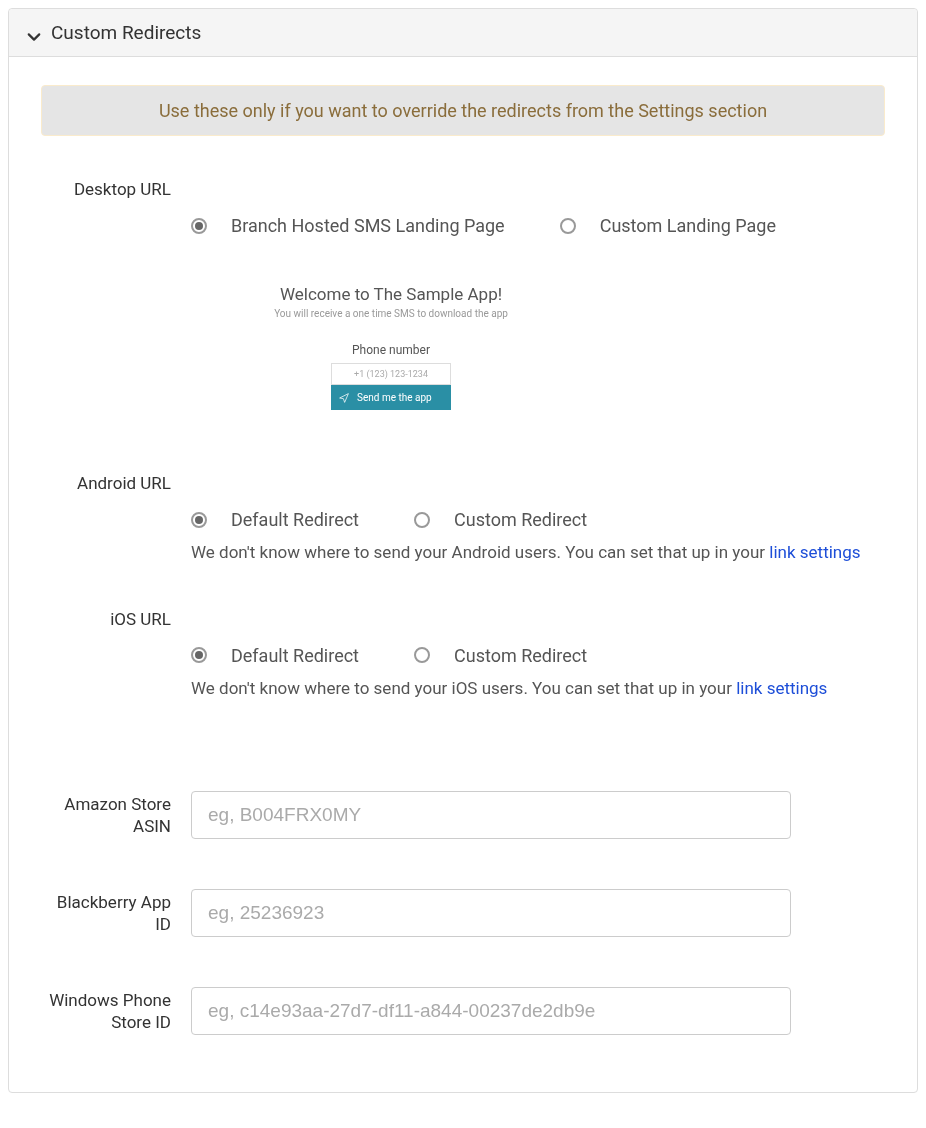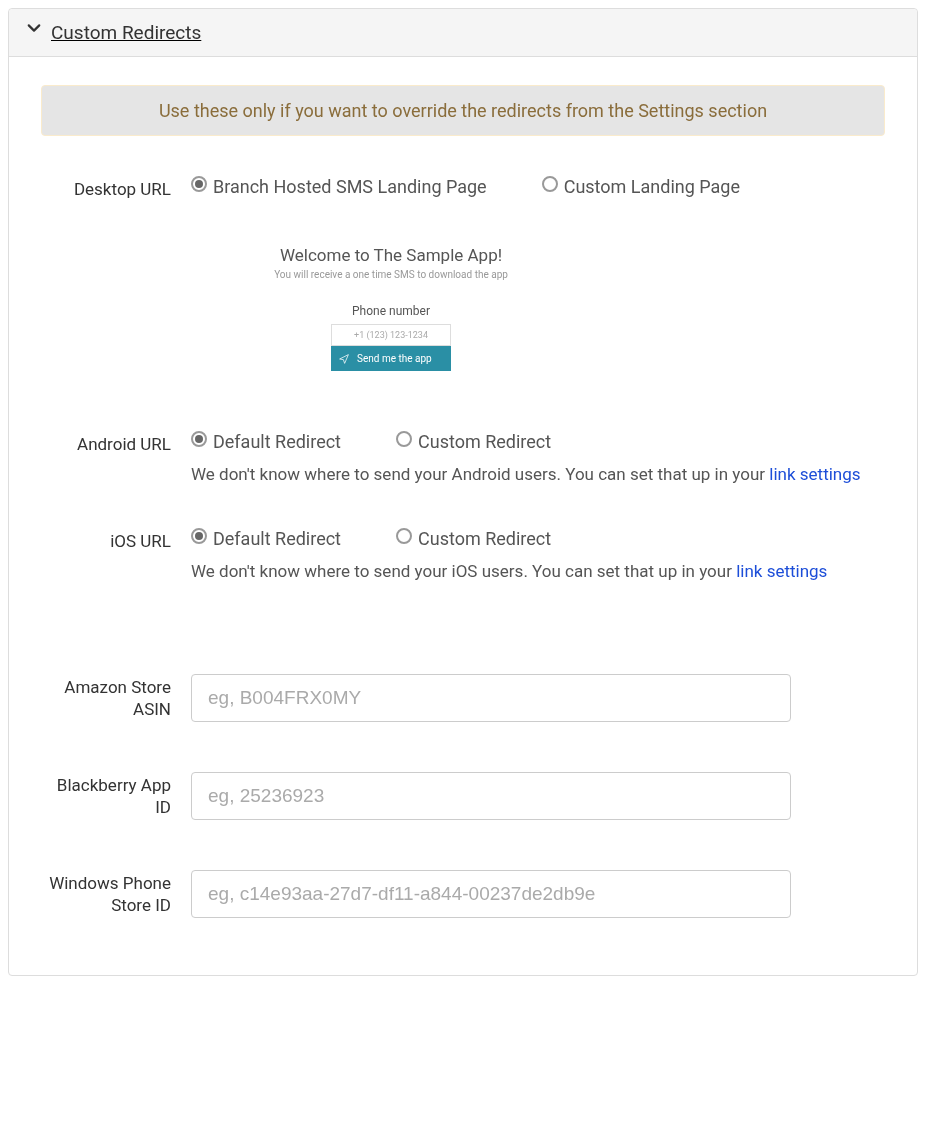--- a/index.html
+++ b/index.html
@@ -16,24 +16,23 @@
       border: 1px solid #ddd;
       border-radius: 4px;
       width: 910px;
       background: #fff;
     }
     .panel-header {
       background: #f5f5f5;
       border-bottom: 1px solid #ddd;
       padding: 12px 18px;
       display: flex;
-      align-items: flex-start;
+      align-items: flex-end;
       cursor: pointer;
       border-radius: 4px 4px 0 0;
-      text-decoration: underline;
     }
     .panel-header .chevron {
       width: 14px;
       height: 14px;
       margin-right: 10px;
       flex-shrink: 0;
     }
     .panel-title {
       font-size: 19px;
       font-weight: 400;
@@ -73,23 +72,24 @@
       flex: 1;
     }
     .radio-row {
       display: flex;
       align-items: center;
       gap: 55px;
       margin-bottom: 10px;
     }
     .radio-option {
       display: flex;
-      align-items: flex-start;
-      gap: 6px;
+      align-items: center;
+      gap: 24px;
       cursor: pointer;
+      margin-top: 39px;
     }
     .radio {
       width: 16px;
       height: 16px;
       border: 2px solid #999;
       border-radius: 50%;
       display: inline-flex;
       align-items: center;
       justify-content: center;
       flex-shrink: 0;

